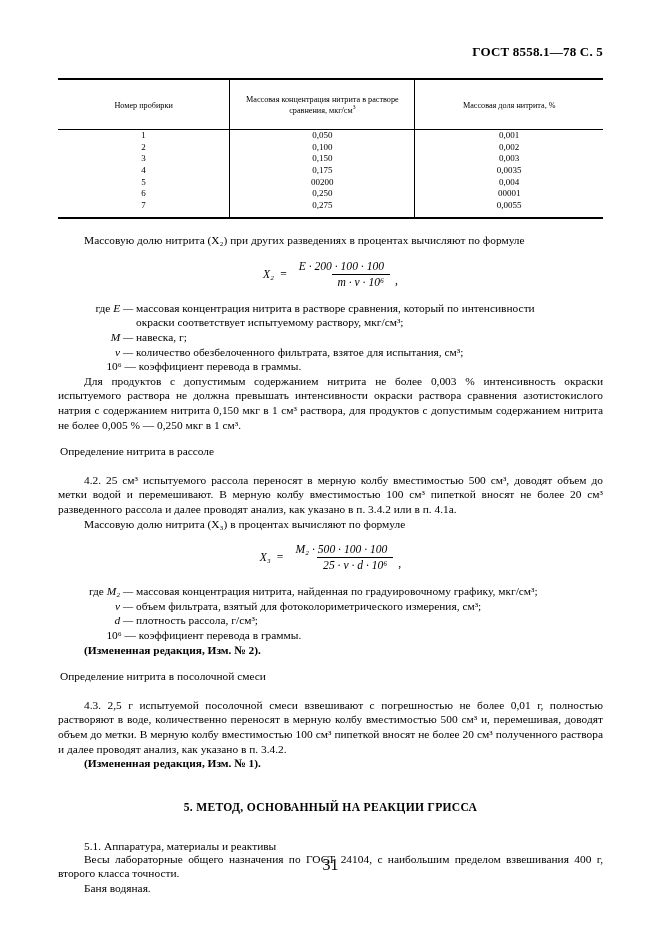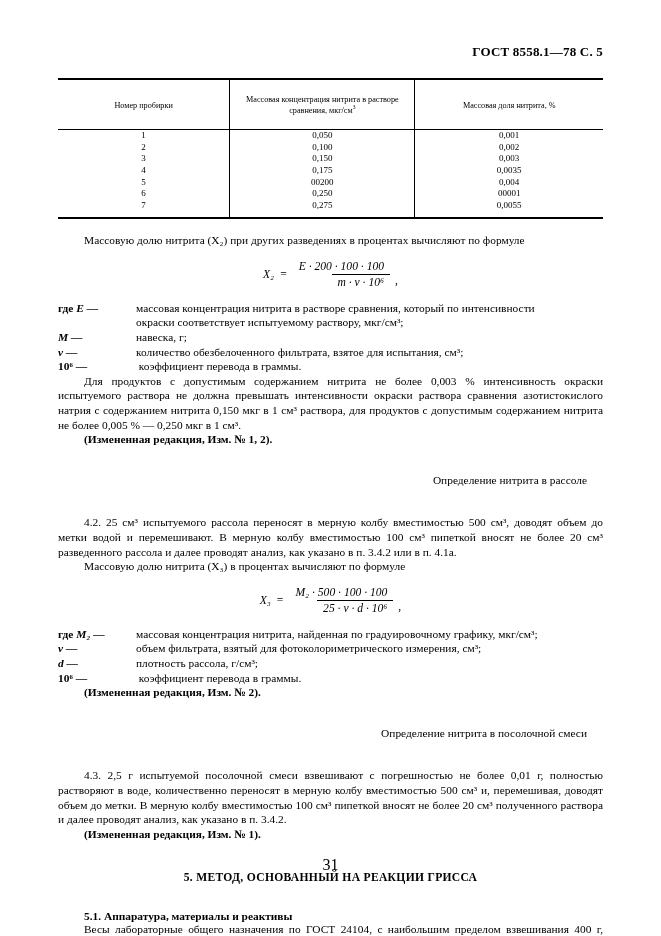--- a/index.html
+++ b/index.html
@@ -77,48 +77,47 @@
   
   p.body {
     font-size: 11.4px;
     line-height: 14.6px;
     text-align: justify;
     margin: 0;
     text-indent: 26px;
     hyphens: manual;
   }
   p.center {
-    text-align: right;
+    text-align: left;
     text-indent: 0;
     font-size: 11.4px;
     line-height: 14.6px;
-    margin: 16px;
+    margin: 2px;
   }
   p.bold { font-weight: bold; }
   .spacer10 { height: 10px; }
   .spacer12 { height: 12px; }
   .spacer14 { height: 14px; }
   .spacer18 { height: 18px; }
   .spacer22 { height: 22px; }
 
   
   .wherelist {
     font-size: 11.4px;
     line-height: 14.6px;
     margin: 0;
   }
   .wline {
     display: flex;
     align-items: baseline;
   }
   .wsym {
     flex: 0 0 auto;
-    text-align: left;
+    text-align: right;
     white-space: nowrap;
-    font-weight: bold;
   }
   .wtext {
     flex: 1 1 auto;
     text-align: justify;
   }
   .wcont {
     padding-left: 78px;
     text-align: justify;
   }
   .w-indent-a { width: 78px; }
@@ -164,21 +163,21 @@
 
   h2.section {
     font-size: 11.6px;
     font-weight: bold;
     text-align: center;
     margin: 8px;
     letter-spacing: 0.3px;
   }
   h3.subsection {
     font-size: 11.4px;
-    font-weight: bold;
+    font-weight: normal;
     margin: 0;
     text-indent: 26px;
   }
   .pagenum {
     position: absolute;
     left: 0;
     right: 0;
     top: 856px;
     text-align: center;
     font-size: 16px;
@@ -281,21 +280,20 @@
         <span class="wtext">количество обезбелоченного фильтрата, взятое для испытания, см³;</span>
       </div>
       <div class="wline">
         <span class="wsym w-indent-a">10⁶ —</span>
         <span class="wtext">&nbsp;<span>коэффициент перевода в граммы.</span></span>
       </div>
     </div>
 
     <p class="body">Для продуктов с допустимым содержанием нитрита не более 0,003 % интенсивность окраски испытуемого раствора не должна превышать интенсивности окраски раствора сравнения азотистокислого натрия с содержанием нитрита 0,150 мкг в 1 см³ раствора, для продуктов с допустимым содержанием нитрита не более 0,005 % — 0,250 мкг в 1 см³.</p>
 
-    <p class="body bold">(Измененная редакция, Изм. № 1, 2).</p>
 
     <div class="spacer10"></div>
 
     <p class="center">Определение нитрита в рассоле</p>
 
     <div class="spacer12"></div>
 
     <p class="body">4.2. 25 см³ испытуемого рассола переносят в мерную колбу вместимостью 500 см³, доводят объем до метки водой и перемешивают. В мерную колбу вместимостью 100 см³ пипеткой вносят не более 20 см³ разведенного рассола и далее проводят анализ, как указано в п. 3.4.2 или в п. 4.1а.</p>
 
     <p class="body">Массовую долю нитрита (X₃) в процентах вычисляют по формуле</p>

